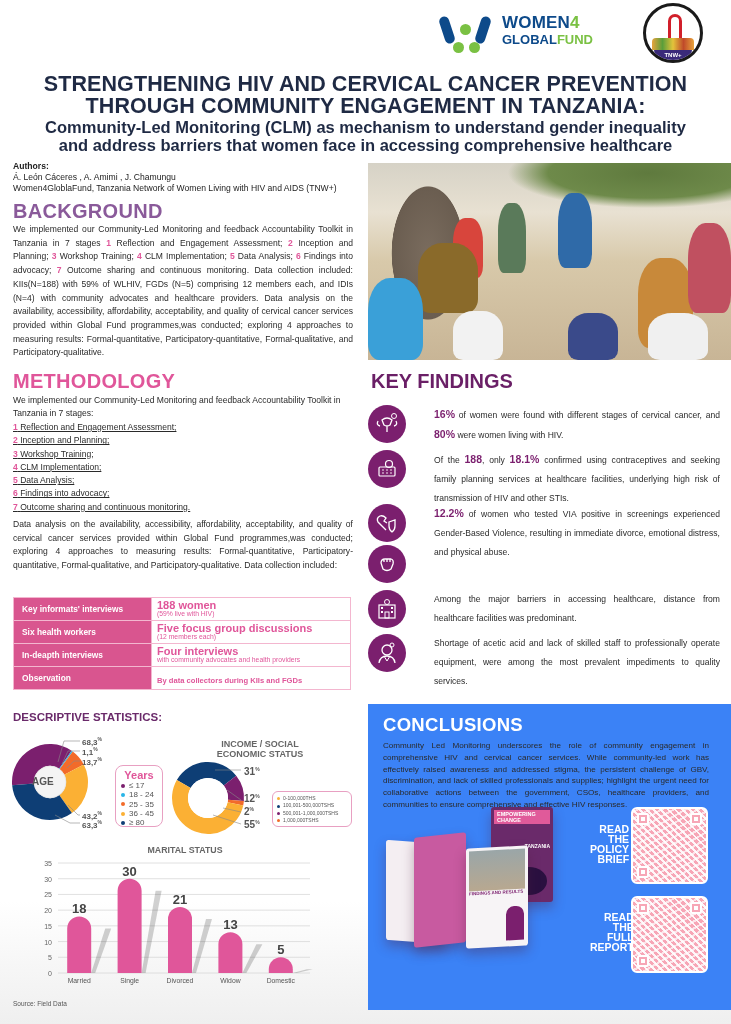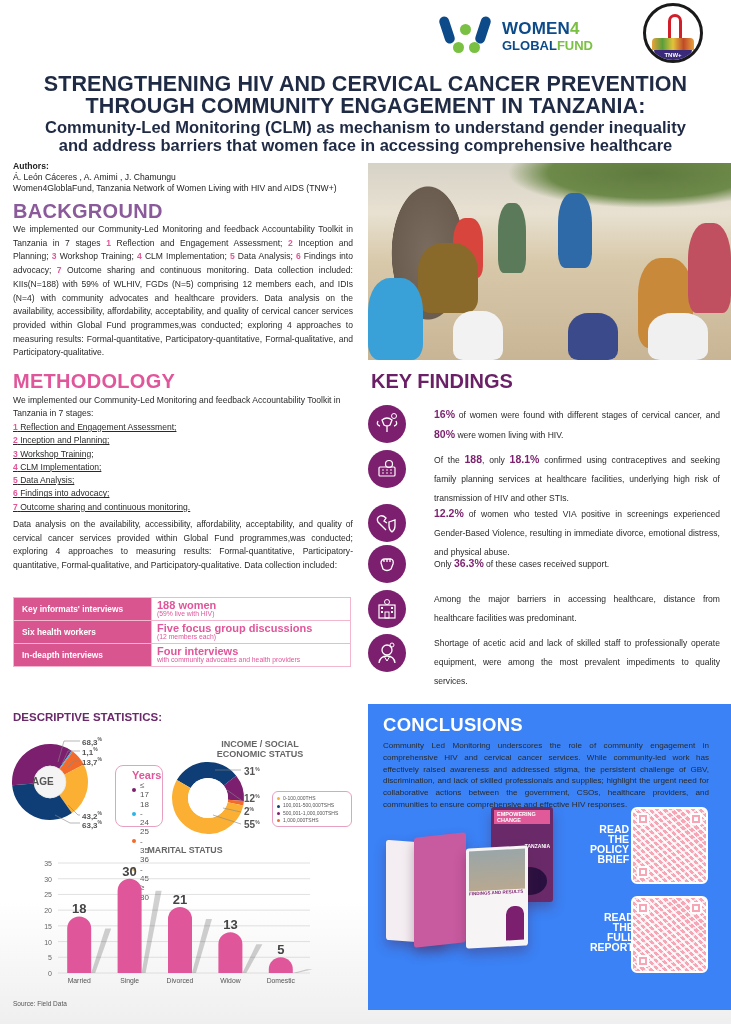--- a/index.html
+++ b/index.html
@@ -6,21 +6,21 @@
   html, body { width: 731px; height: 1024px; overflow: hidden; }
   body {
     background: linear-gradient(180deg, #ffffff 0%, #ffffff 88%, #efefef 100%);
     font-family: "Liberation Sans", sans-serif;
     color: #2a2a2a;
     position: relative;
   }
   .abs { position: absolute; }
 
   
-  #w4gf-logo { left: 440px; top: 14px; width: 175px; height: 44px; display: flex; align-items: center; }
+  #w4gf-logo { left: 440px; top: 14px; width: 175px; height: 44px; display: flex; align-items: flex-start; }
   #w4gf-mark { width: 52px; height: 44px; position: relative; }
   .w4-bar { position: absolute; width: 10px; height: 28px; border-radius: 6px; background: #0d4a8a; top: 2px; }
   .w4-bar.l { left: 2px; transform: rotate(-18deg); }
   .w4-bar.r { left: 38px; transform: rotate(18deg); }
   .w4-dot { position: absolute; width: 11px; height: 11px; border-radius: 50%; background: #7ac143; }
   .w4-dot.a { left: 20px; top: 10px; }
   .w4-dot.b { left: 13px; top: 28px; }
   .w4-dot.c { left: 29px; top: 28px; }
   #w4gf-text { margin-left: 10px; line-height: 1; }
   #w4gf-line1 { font-weight: 900; font-size: 17px; color: #0d4a8a; letter-spacing: 0.2px; }
@@ -70,21 +70,21 @@
   #dc-table td.v { background: #fff; color: #e0569a; padding-left: 5px; line-height: 1; }
   .v-big { font-weight: 900; font-size: 11px; display: block; }
   .v-small { font-size: 6.8px; display: block; }
   .v-only { font-size: 7.6px; font-weight: bold; }
 
   
   #ds-title { left: 13px; top: 711px; font-size: 11.5px; font-weight: 900; color: #6a2a6a; }
   #age-donut { left: 10px; top: 742px; width: 80px; height: 80px; }
   .lbl { font-size: 8px; font-weight: 900; color: #555; }
   .lbl sup { font-size: 5px; }
-  #years-box { left: 115px; top: 765px; width: 48px; height: 62px; border: 1.5px solid #e8a0c2; border-radius: 8px; background: #fff; padding: 3px 16px; }
+  #years-box { left: 115px; top: 765px; width: 48px; height: 62px; border: 1.5px solid #e8a0c2; border-radius: 8px; background: #fff; padding: 3px 5px; }
   #years-title { font-size: 11px; font-weight: 900; color: #e0569a; text-align: center; line-height: 12px; }
   .leg-row { font-size: 8px; color: #555; line-height: 9.3px; display: flex; align-items: center; }
   .leg-dot { width: 4px; height: 4px; border-radius: 50%; display: inline-block; margin-right: 4px; flex: none; }
 
   #inc-title { left: 205px; top: 739px; width: 110px; text-align: center; font-size: 9px; font-weight: 900; color: #666; line-height: 10px; }
   #inc-donut { left: 170px; top: 760px; width: 76px; height: 76px; }
   #inc-box { left: 272px; top: 791px; width: 80px; height: 36px; border: 1.5px solid #e8a0c2; border-radius: 6px; background: #fff; padding: 3px 4px; }
   .leg-row.sm { font-size: 5px; line-height: 7.4px; }
   .leg-row.sm .leg-dot { width: 3px; height: 3px; margin-right: 3px; }
 
@@ -205,20 +205,24 @@
           <span class="v-big">Five focus group discussions</span>
           <span class="v-small">(12 members each)</span>
         </td>
   </tr>
   <tr>
     <td class="k">In-deapth interviews</td>
     <td class="v">
           <span class="v-big">Four interviews</span>
           <span class="v-small">with community advocates and health providers</span>
         </td>
+  </tr>
+  <tr>
+    <td class="k">Observation</td>
+    <td class="v"><span class="v-only">By data collectors during KIIs and FGDs</span></td>
   </tr>
 </tbody>
   </table>
 
 <div id="ds-title" class="abs">DESCRIPTIVE STATISTICS:</div>
 
 <svg id="age-donut" class="abs" viewBox="0 0 80 80">
     <path d="M2.1446014725136706,43.31191822441103 A38,38 0 0 1 61.62364825714988,8.752314708909097 L49.10469400301048,26.843079877435407 A16,16 0 0 0 24.06088483053207,41.39449188396254 Z" fill="#7b1f6e"></path>
     <path d="M61.62364825714988,8.752314708909097 A38,38 0 0 1 62.74810489921952,9.561147796046825 L49.578149431250324,27.183641177282873 A16,16 0 0 0 49.10469400301048,26.843079877435407 Z" fill="#29b5e8"></path>
     <path d="M62.74810489921952,9.561147796046825 A38,38 0 0 1 73.79321605319609,22.621319129979696 L54.228722548714146,32.68266068630724 A16,16 0 0 0 49.578149431250324,27.183641177282873 Z" fill="#f26b2a"></path>
@@ -384,21 +388,20 @@
   </div>
   <div class="kf-text"><span class="hl">12.2%</span><span> of women who tested VIA positive in screenings experienced Gender-Based Violence, resulting in immediate divorce, emotional distress, and physical abuse.</span></div>
 </div>
 
 <div class="kf-item" style="top:545px;align-items:center;">
   <div class="kf-icon">
     <svg width="26" height="26" viewBox="0 0 26 26">
         <path d="M7 12 Q7 8 11 8 L17 8 Q20 9 19 13 L17 18 Q13 21 9 18 Z M10 8 V11 M13 8 V11 M16 8 V11" stroke="#fff" fill="none" stroke-width="1.3"></path>
       </svg>
   </div>
-  <div class="kf-text"><span>Only </span><span class="hl">36.3%</span><span> of these cases received support.</span></div>
 </div>
 
 <div class="kf-item" style="top:590px;">
   <div class="kf-icon">
     <svg width="26" height="26" viewBox="0 0 26 26">
         <rect x="5" y="9" width="16" height="13" stroke="#fff" fill="none" stroke-width="1.2"></rect>
         <circle cx="13" cy="6" r="2.5" stroke="#fff" fill="none" stroke-width="1"></circle>
         <rect x="11" y="16" width="4" height="6" stroke="#fff" fill="none" stroke-width="1"></rect>
         <rect x="7" y="11" width="2" height="2" fill="#fff"></rect>
         <rect x="17" y="11" width="2" height="2" fill="#fff"></rect>

